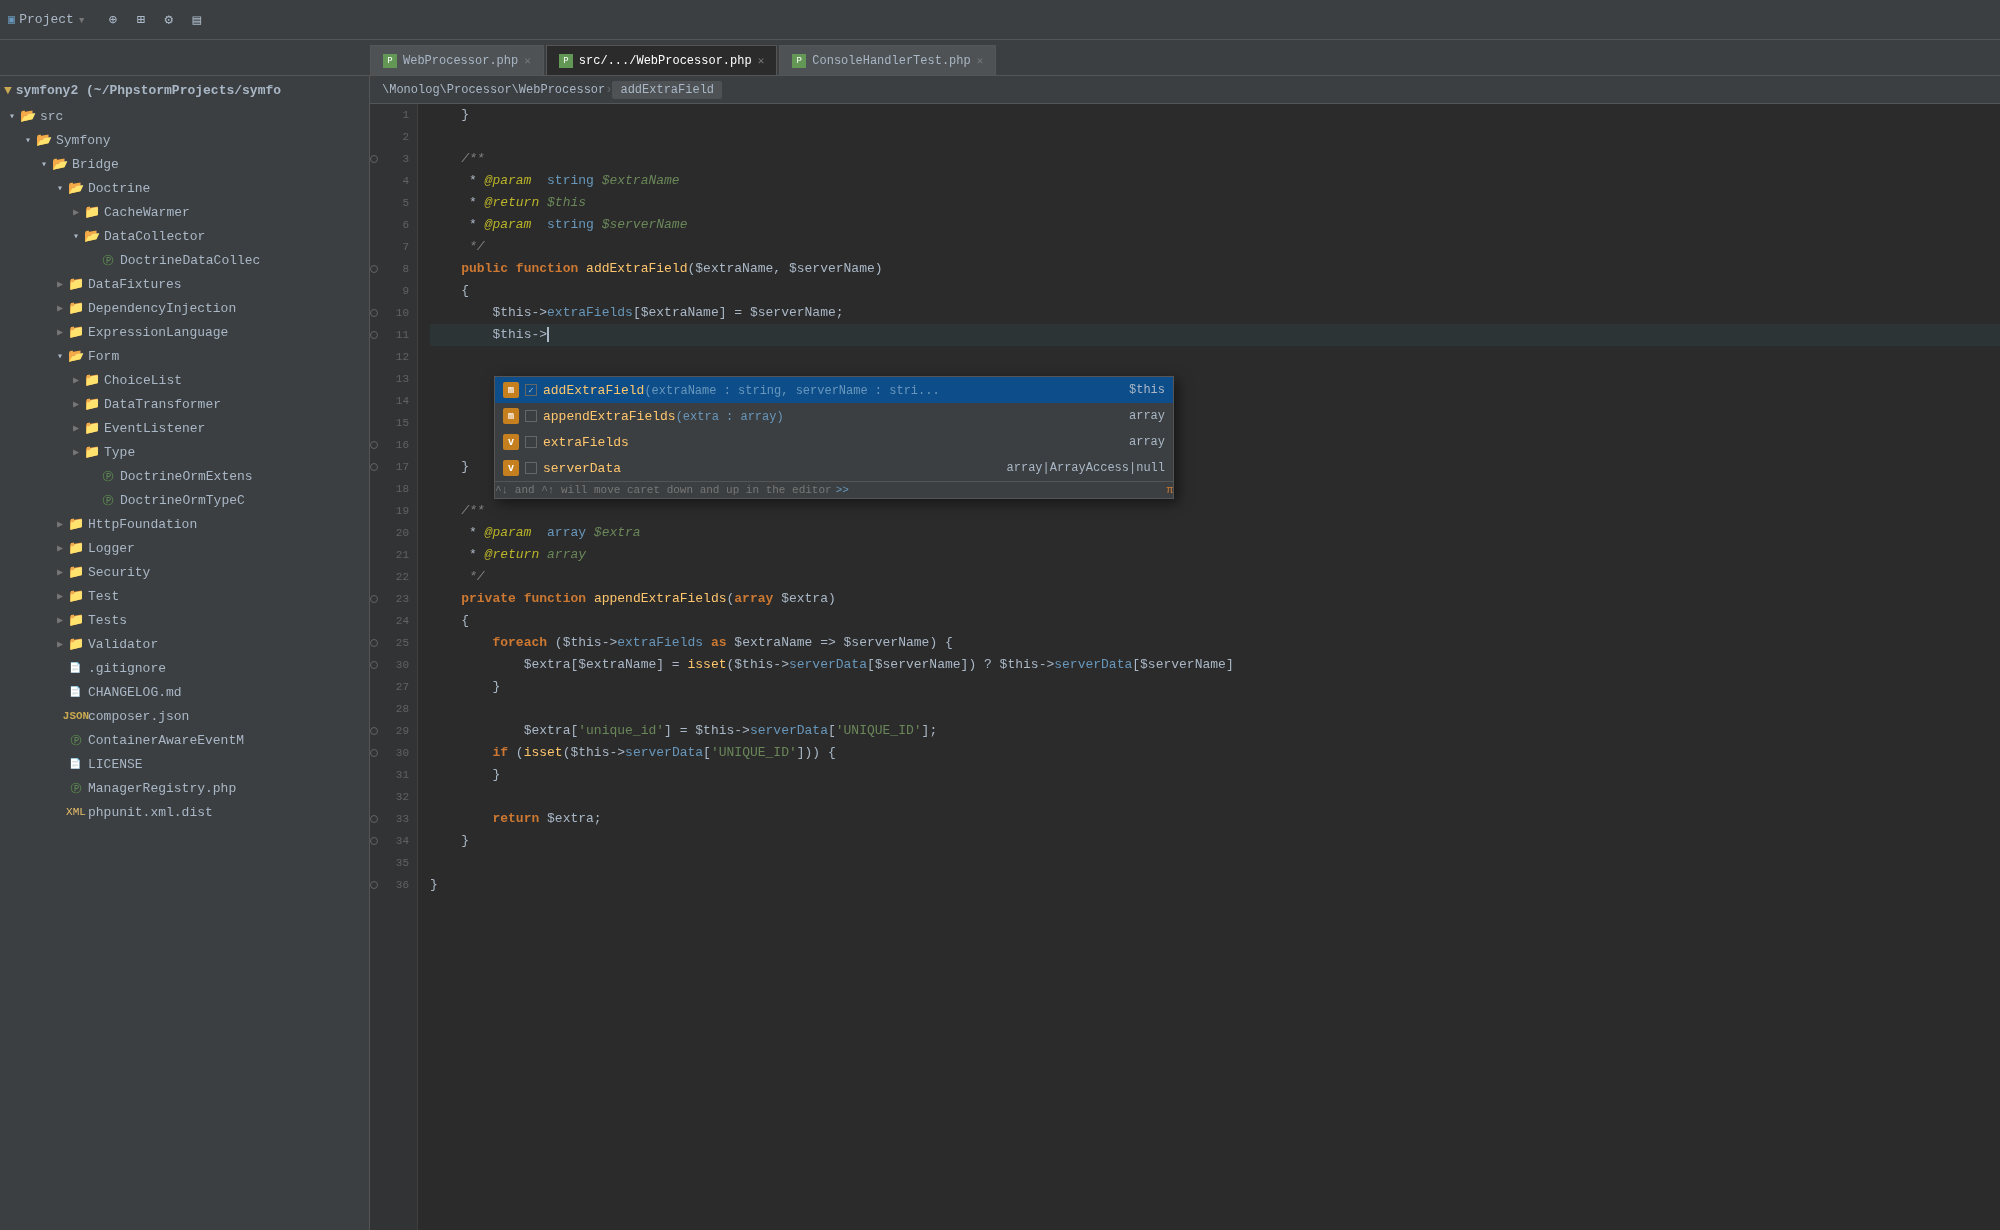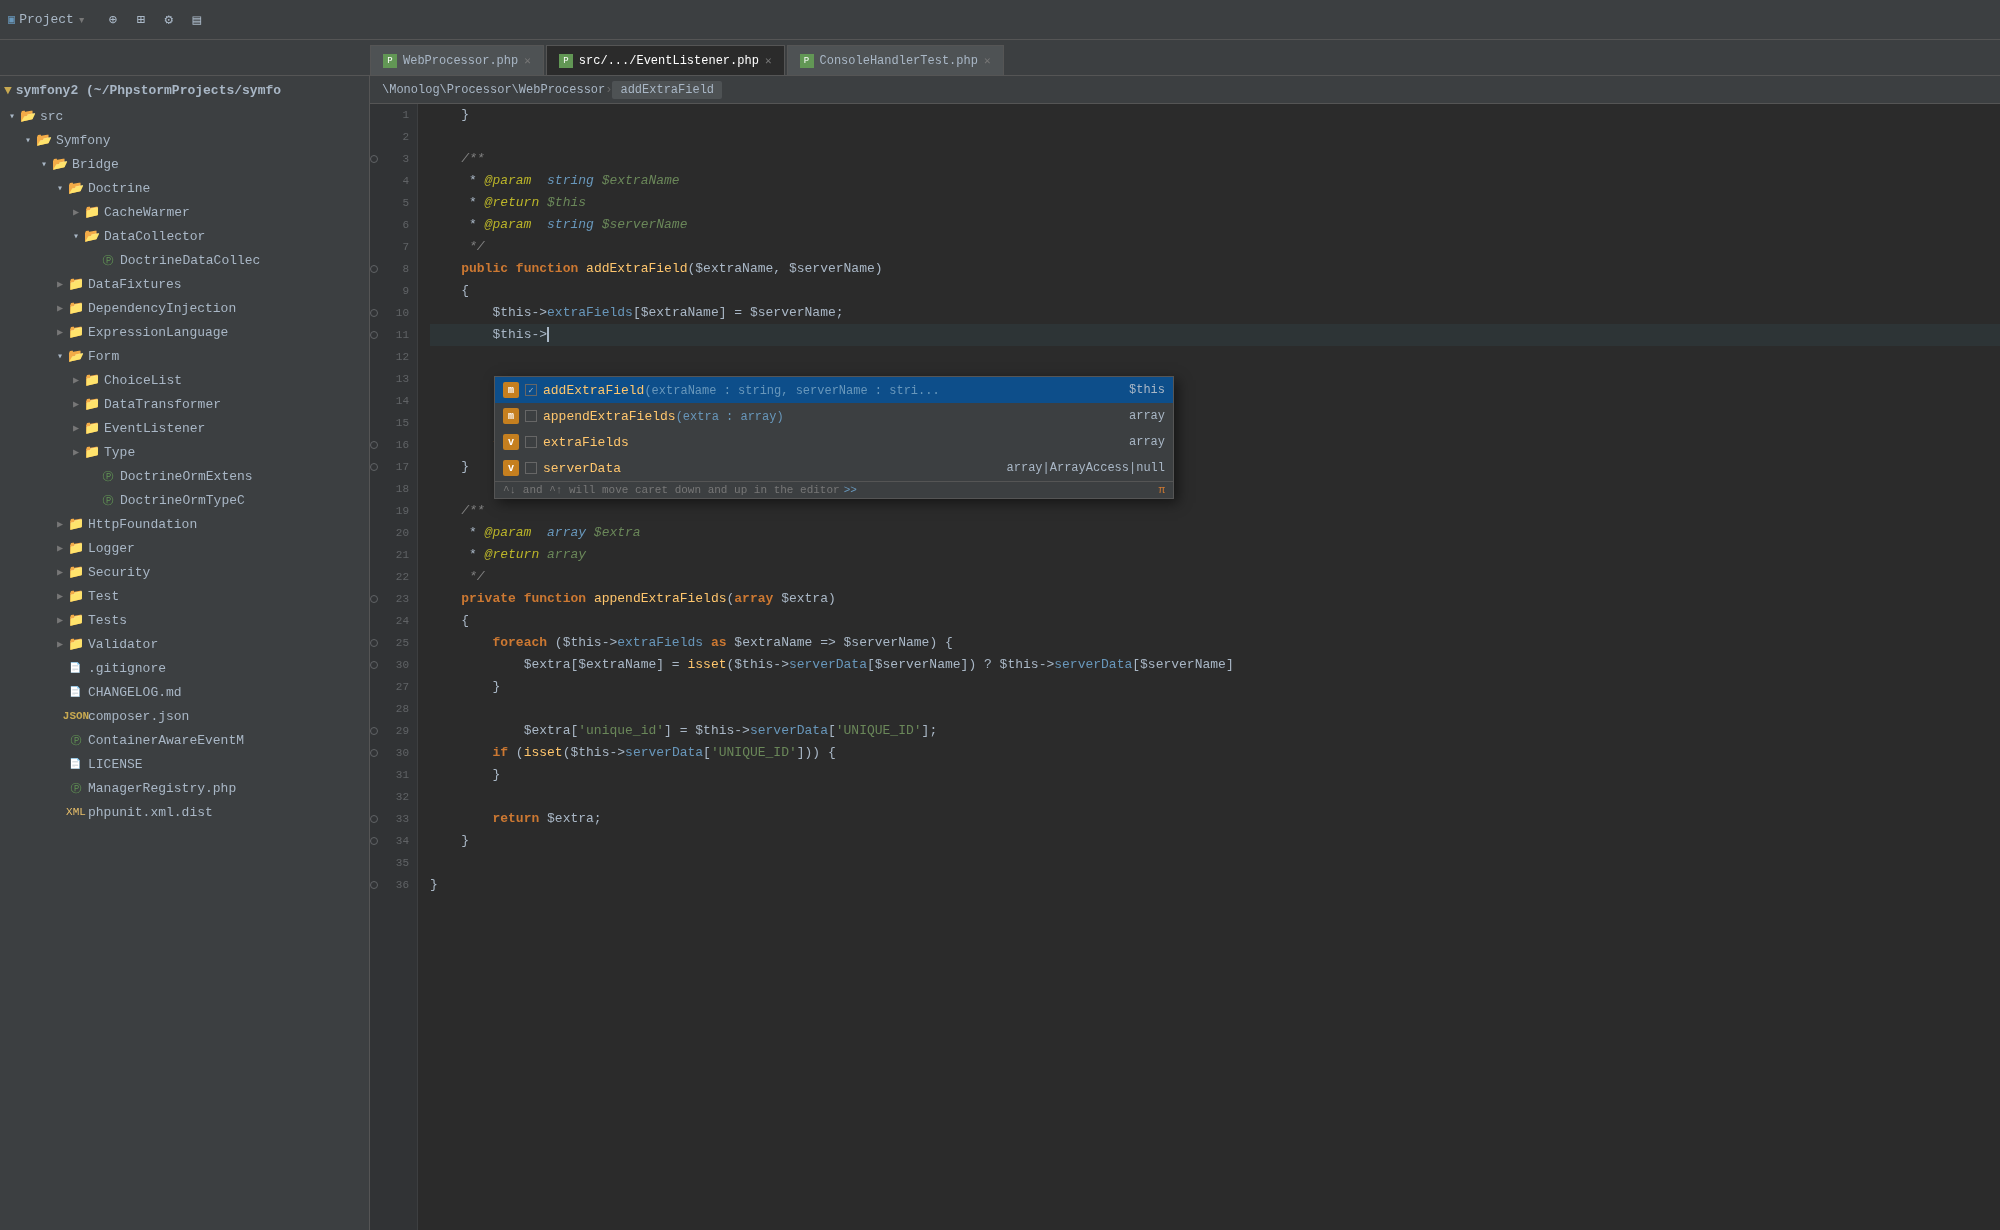--- a/index.html
+++ b/index.html
@@ -267,21 +267,21 @@
       font-family: 'Courier New', monospace;
     }
 
     
     .kw { color: #cc7832; font-weight: bold; }
     .fn { color: #ffc66d; }
     .str { color: #6a8759; }
     .comment { color: #808080; font-style: italic; }
     .annotation { color: #bbb529; font-style: italic; }
     .annotation-val { color: #6a8759; font-style: italic; }
-    .param-type { color: #6897bb; font-style: italic; }
+    .param-type { color: #6897bb; }
     .punct { color: #a9b7c6; }
     .dollar { color: #a9b7c6; }
     .method { color: #6897bb; }
     .cursor-line { background: #2d3436; }
 
     
     .autocomplete {
       position: absolute;
       top: 272px;
       left: 124px;
@@ -322,21 +322,21 @@
       justify-content: center;
       font-size: 9px;
       flex-shrink: 0;
     }
     .ac-name { color: #a9b7c6; font-size: 13px; flex: 1; }
     .ac-sig { color: #6897bb; font-size: 12px; }
     .ac-type { color: #a9b7c6; font-size: 12px; margin-left: auto; padding-left: 20px; }
     .ac-hint {
       display: flex;
       align-items: center;
-      padding: 2px 8px;
+      padding: 2px 0;
       background: #3c3f41;
       border-top: 1px solid #555;
       color: #777;
       font-size: 11px;
       gap: 4px;
     }
     .pi-symbol { color: #cc7832; margin-left: auto; }
 
     
     .project-root {
@@ -367,21 +367,21 @@
 </div>
 
 <div class="tabs-bar">
   <div class="tab">
     <span class="tab-icon" style="background:#629755;">P</span>
     <span>WebProcessor.php</span>
     <span class="tab-close">✕</span>
   </div>
   <div class="tab active">
     <span class="tab-icon" style="background:#629755;">P</span>
-    <span>src/.../EventListener.php</span>
+    <span>src/.../WebProcessor.php</span>
     <span class="tab-close">✕</span>
   </div>
   <div class="tab">
     <span class="tab-icon" style="background:#629755;">P</span>
     <span>ConsoleHandlerTest.php</span>
     <span class="tab-close">✕</span>
   </div>
 </div>
 
 <div class="main-layout">

